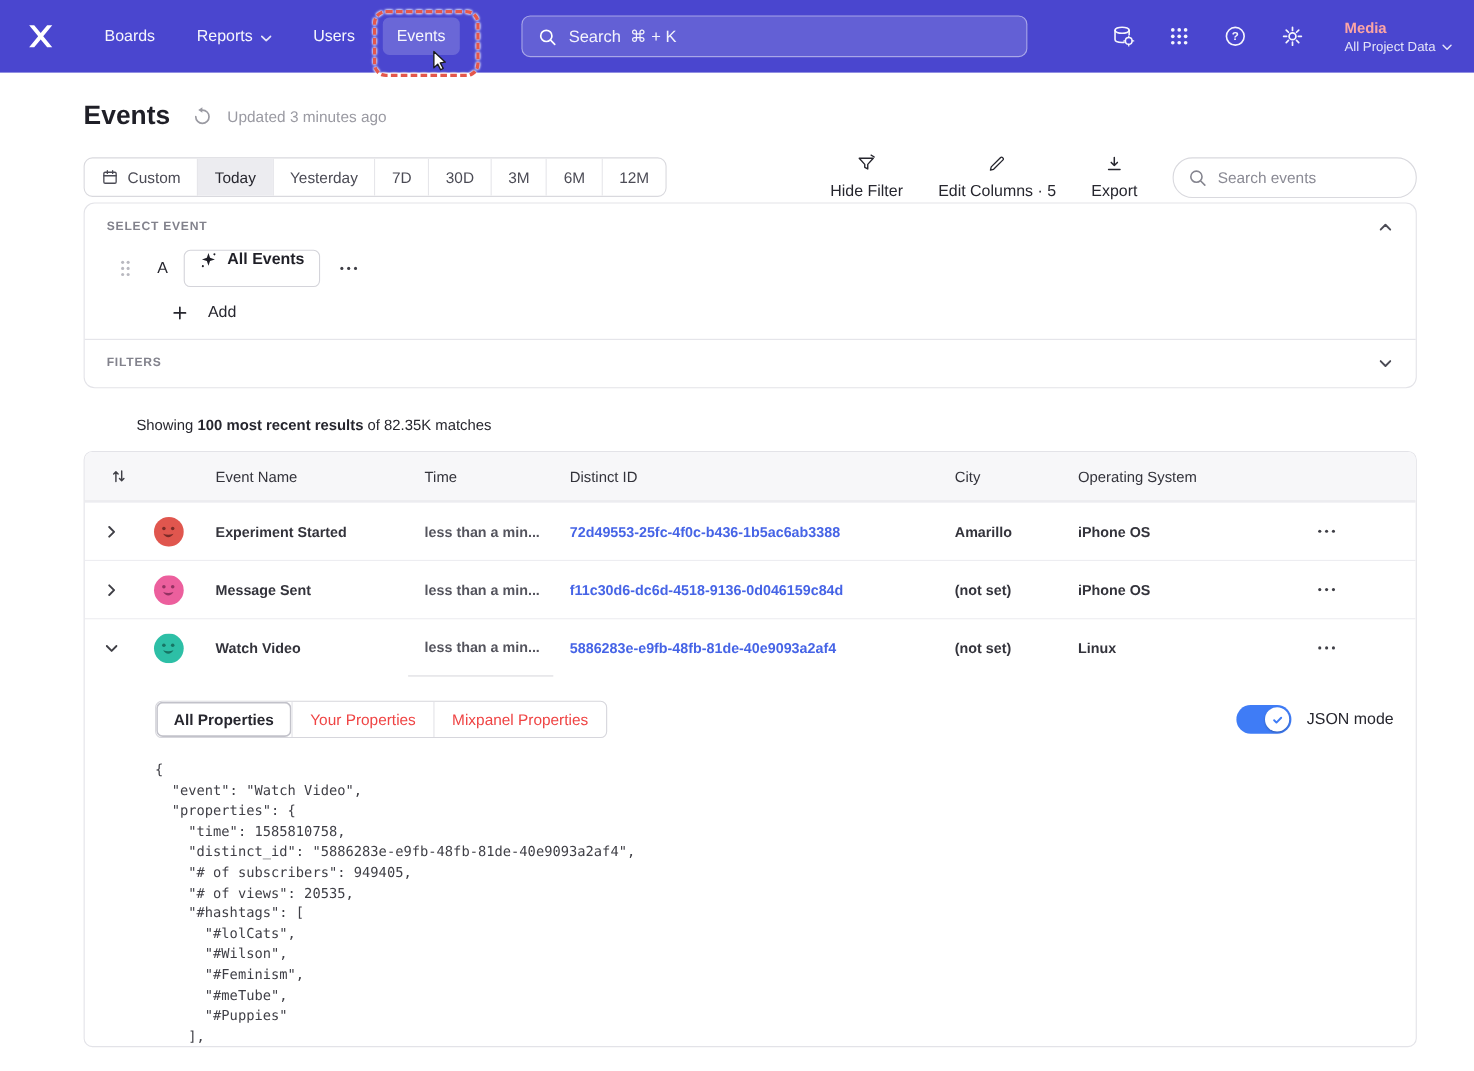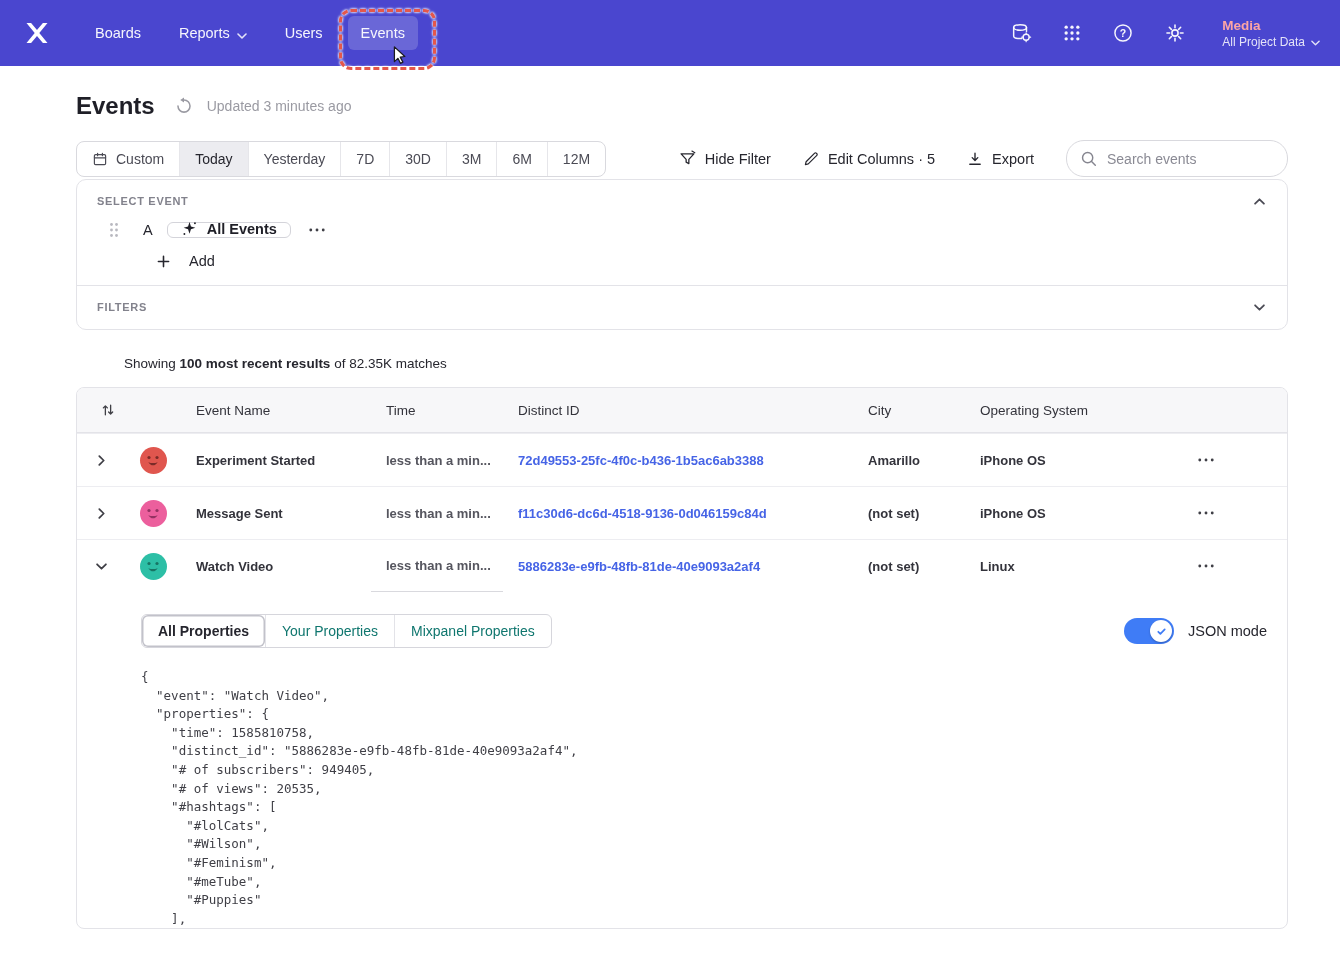--- a/index.html
+++ b/index.html
@@ -35,37 +35,37 @@
   .refresh { color:#9a9aa2; cursor:pointer; display:flex; margin-left:6px; }
   .updated { font-size:14px; color:#9a9aa2;text-align:right; }
 
   .toolbar { margin-top:20px; display:flex; align-items:center; justify-content:space-between; }
   .seg { display:flex; border:1px solid #d9d9de; border-radius:8px; overflow:hidden; height:36px; background:#fff; }
   .seg-btn { display:flex; align-items:center; gap:8px; padding:0 15px; font-size:14px; color:#4b4b55;
              border-left:1px solid #e6e6ea; cursor:pointer; white-space:nowrap; }
   .seg-btn:first-child { border-left:none; }
   .seg-btn.active { background:#ececf0; color:#26262e; font-weight:500; }
   .tools { display:flex; align-items:center; gap:32px; }
-  .tool-btn { display:flex; align-items:center; gap:9px; font-size:14.5px; color:#26262e; cursor:pointer; white-space:nowrap; }
+  .tool-btn { display:flex; align-items:center; gap:9px; font-size:14.5px; color:#26262e; cursor:pointer; white-space:nowrap;flex-direction:column; }
   .ev-search { position:relative; width:222px; height:37px; }
   .ev-search svg { position:absolute; left:14px; top:10px; color:#85858f; }
   .ev-search input { width:100%; height:100%; border:1px solid #d9d9de; border-radius:18px; outline:none;
                      padding:0 14px 0 40px; font-size:14px; color:#b91c1c; font-family:"Liberation Sans", sans-serif; }
   .ev-search input::placeholder { color:#8a8a94; }
 
   
   .card { margin-top:2px; border:1px solid #e3e3e8; border-radius:10px; background:#fff; }
   .card-sec { padding:15px 20px 16px; }
   .sec-head { display:flex; align-items:center; justify-content:space-between; }
   .sec-label { font-size:11px; font-weight:700; letter-spacing:.7px; color:#82828c; }
   .sec-chev { color:#4b4b55; cursor:pointer; display:flex; padding:2px; }
   .ev-row { margin-top:15px; display:flex; align-items:center; }
   .drag { color:#b9b9c0; cursor:grab; display:flex; margin-left:12px; }
   .row-letter { font-size:14.5px; color:#26262e; margin-left:24px; }
-  .chip { margin-left:14px; display:flex; align-items:flex-end; gap:9px; height:16px; padding:0 13px;
+  .chip { margin-left:14px; display:flex; align-items:flex-start; gap:9px; height:34px; padding:0 13px;
           border:1px solid #d4d4da; border-radius:6px; cursor:pointer; color:#1f1f27; }
   .chip .chip-label { font-size:14.5px; font-weight:700; }
   .more { color:#3f3f46; cursor:pointer; display:flex; padding:4px; }
   .ev-row .more { margin-left:14px; }
   .add-row { margin-top:15px; margin-left:60px; display:flex; align-items:center; gap:19px; cursor:pointer;
              color:#26262e; font-size:14.5px; font-weight:500; width:max-content; }
   .divider { border-top:1px solid #e3e3e8; }
   .filters-sec { padding:15px 20px 16px; }
 
   
@@ -86,21 +86,21 @@
   .avatar { width:27px; height:27px; border-radius:50%; display:flex; align-items:center; justify-content:center; }
   .id-link { color:var(--link,#4664e6); text-decoration:none; cursor:pointer; }
   .t-time { color:#55555e; }
   .time-underline { align-self:stretch; display:flex; align-items:center; border-bottom:1px solid #d9d9de; }
   .sort-ic { color:#3f3f46; cursor:pointer; display:flex; margin-left:14px; }
 
   
   .detail { padding:22px 20px 0 64px; }
   .detail-head { display:flex; align-items:center; }
   .ptabs { display:flex; border:1px solid #d6d6dc; border-radius:6px; height:34px; overflow:visible; background:#fff; }
-  .ptab { display:flex; align-items:center; padding:0 16px; font-size:14px; color:#0f766e;
+  .ptab { display:flex; align-items:center; padding:0 16px; font-size:14px; color:#ef4444;
           border-left:1px solid #e3e3e8; cursor:pointer; white-space:nowrap; }
   .ptab:first-child { border-left:none; }
   .ptab.active { color:#26262e; font-weight:700; box-shadow:inset 0 0 0 1.5px #c2c2ca; border-radius:6px; background:#fff; }
   .json-wrap { margin-left:auto; display:flex; align-items:center; gap:14px; }
   .toggle { width:50px; height:26px; border-radius:13px; background:var(--toggle,#3f7cf6); position:relative; cursor:pointer; }
   .toggle .knob { position:absolute; right:2px; top:2px; width:22px; height:22px; border-radius:50%; background:#fff;
                   display:flex; align-items:center; justify-content:center; box-shadow:0 1px 2px rgba(0,0,0,.25);
                   color:var(--toggle,#3f7cf6); }
   .json-label { font-size:14.5px; color:#26262e; }
   .json-pre { margin-top:20px; font-family:"DejaVu Sans Mono", monospace; font-size:12.5px; line-height:18.6px;
@@ -133,20 +133,27 @@
               <path d="M1 1l4 4 4-4" fill="none" stroke="currentColor" stroke-width="1.6" stroke-linecap="round" stroke-linejoin="round"></path>
             </svg></span>
       </a>
       <a class="nav-item">
           <span>Users</span>
         </a>
       <a class="nav-item active">
           <span>Events</span>
         </a>
     </nav>
+    <div class="nav-search">
+      <svg width="17" height="17" viewBox="0 0 20 20">
+          <circle cx="9" cy="9" r="6" fill="none" stroke="currentColor" stroke-width="1.8"></circle>
+          <path d="M13.6 13.6L18 18" stroke="currentColor" stroke-width="1.8" stroke-linecap="round"></path>
+        </svg>
+      <input placeholder="Search  ⌘ + K" style="">
+    </div>
     <div class="nav-right">
       <span class="nav-ic">
         <svg width="22" height="22" viewBox="0 0 24 24">
             <ellipse cx="11" cy="6" rx="7" ry="3" fill="none" stroke="currentColor" stroke-width="1.6"></ellipse>
             <path d="M4 6v9.2c0 1.6 3 2.9 7 2.9.6 0 1.3 0 1.9-.1M18 6v4.4" fill="none" stroke="currentColor" stroke-width="1.6" stroke-linecap="round"></path>
             <circle cx="17.6" cy="16.6" r="3.3" fill="none" stroke="currentColor" stroke-width="1.5"></circle>
             <path d="M17.6 11.8v1.5M17.6 20v1.5M12.8 16.6h1.5M21 16.6h1.5" stroke="currentColor" stroke-width="1.3" stroke-linecap="round"></path>
           </svg>
       </span>
       <span class="nav-ic">

